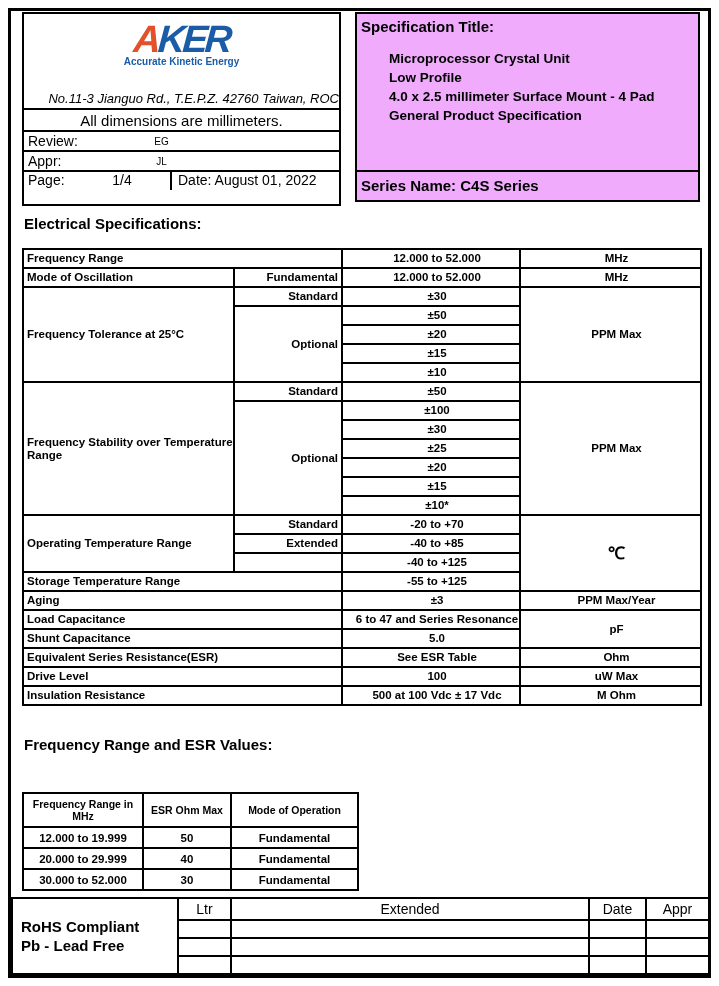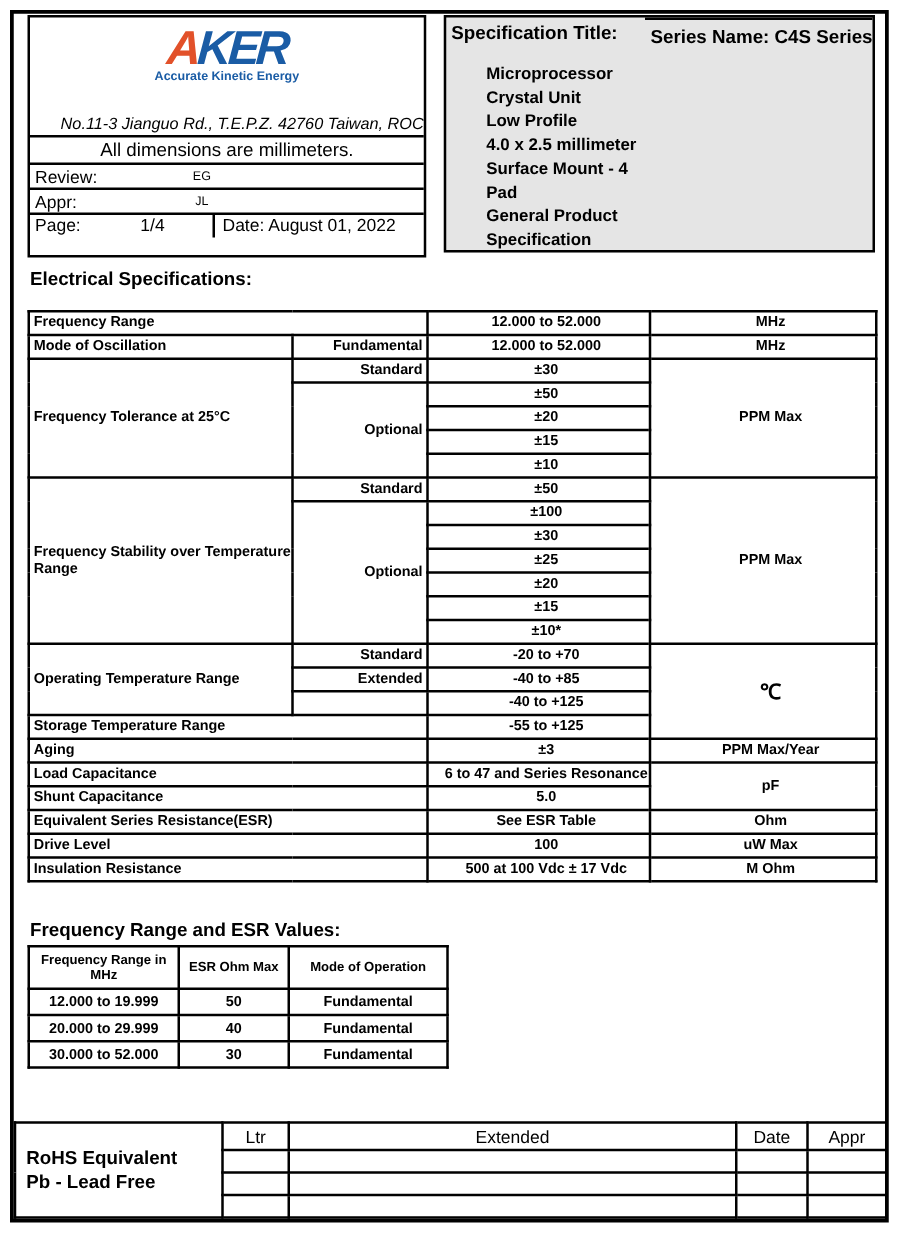--- a/index.html
+++ b/index.html
@@ -25,21 +25,21 @@
   .field-row { position:relative; height:20px; border-top:2px solid #000; line-height:18px; }
   .field-label { position:absolute; left:4px; font-size:14px; }
   .field-value { position:absolute; left:0; right:40px; text-align:center; font-size:10px; line-height:19px; }
   .page-row { display:flex; height:20px; border-top:2px solid #000; }
   .page-left { position:relative; width:148px; border-right:2px solid #000; line-height:17px; }
   .page-num { position:absolute; left:50px; right:0; text-align:center; font-size:14px; }
   .page-right { flex:1; padding-left:6px; font-size:14px; line-height:17px; white-space:nowrap; }
 
   
   .hdr-right { position:absolute; left:355px; top:12px; width:345px; height:190px; border:2px solid #000;
-               display:flex; flex-direction:row; background:#e5e5e5; }
+               display:flex; flex-direction:column; background:#f0abfc; }
   .spec-title-cell { flex:1; padding:4px 0 0 4px; }
   .spec-title-label { font-size:15px; font-weight:bold; }
   .spec-lines { margin:14px 0 0 28px; font-size:13.5px; font-weight:bold; line-height:19px; }
   .series-row { height:30px; border-top:2px solid #000; font-size:15px; font-weight:bold; line-height:27px; padding-left:4px; }
 
   
   .section-heading { position:absolute; font-size:15px; font-weight:bold; }
   .h-spec { left:24px; top:215px; }
   .h-esr  { left:24px; top:736px; }
 
@@ -51,21 +51,21 @@
   .spec-table { position:absolute; left:22px; top:248px; width:678px; }
   .spec-table tr { height:19px; }
   .spec-table td { font-size:11.5px; font-weight:bold; line-height:13px;padding-left:12px; }
   .spec-table td.lbl  { text-align:left; padding-left:3px; }
   .spec-table td.sub  { text-align:right; padding-right:3px; }
   .spec-table td.val  { text-align:center; }
   .spec-table td.unit { text-align:center; }
   .spec-table td.degc { font-size:17px; }
 
   
-  .esr-table { position:absolute; left:22px; top:756px; width:335px; }
+  .esr-table { position:absolute; left:22px; top:792px; width:335px; }
   .esr-table tr.hdr { height:34px; }
   .esr-table tr { height:21px; }
   .esr-table td { text-align:center; font-weight:bold; }
   .esr-table td.h { font-size:10.5px; line-height:12px; padding:0 6px; }
   .esr-table td.d { font-size:11.5px; }
 
   
   .footer-table { position:absolute; left:11px; top:897px; width:697px; }
   .footer-table tr.fhdr { height:22px; }
   .footer-table tr.frow { height:18px; }
@@ -271,21 +271,21 @@
     <colgroup>
         <col style="width:166px">
         <col style="width:53px">
         <col style="width:358px">
         <col style="width:57px">
         <col style="width:63px">
       </colgroup>
     <tbody>
         <tr class="fhdr">
       <td class="rohs" rowspan="4">
-        <div>RoHS Equivalent</div>
+        <div>RoHS Compliant</div>
         <div>Pb - Lead Free</div>
       </td>
       <td class="fth">Ltr</td>
       <td class="fth">Extended</td>
       <td class="fth">Date</td>
       <td class="fth">Appr</td>
     </tr>
     <tr class="frow">
       <td></td>
           <td></td>

